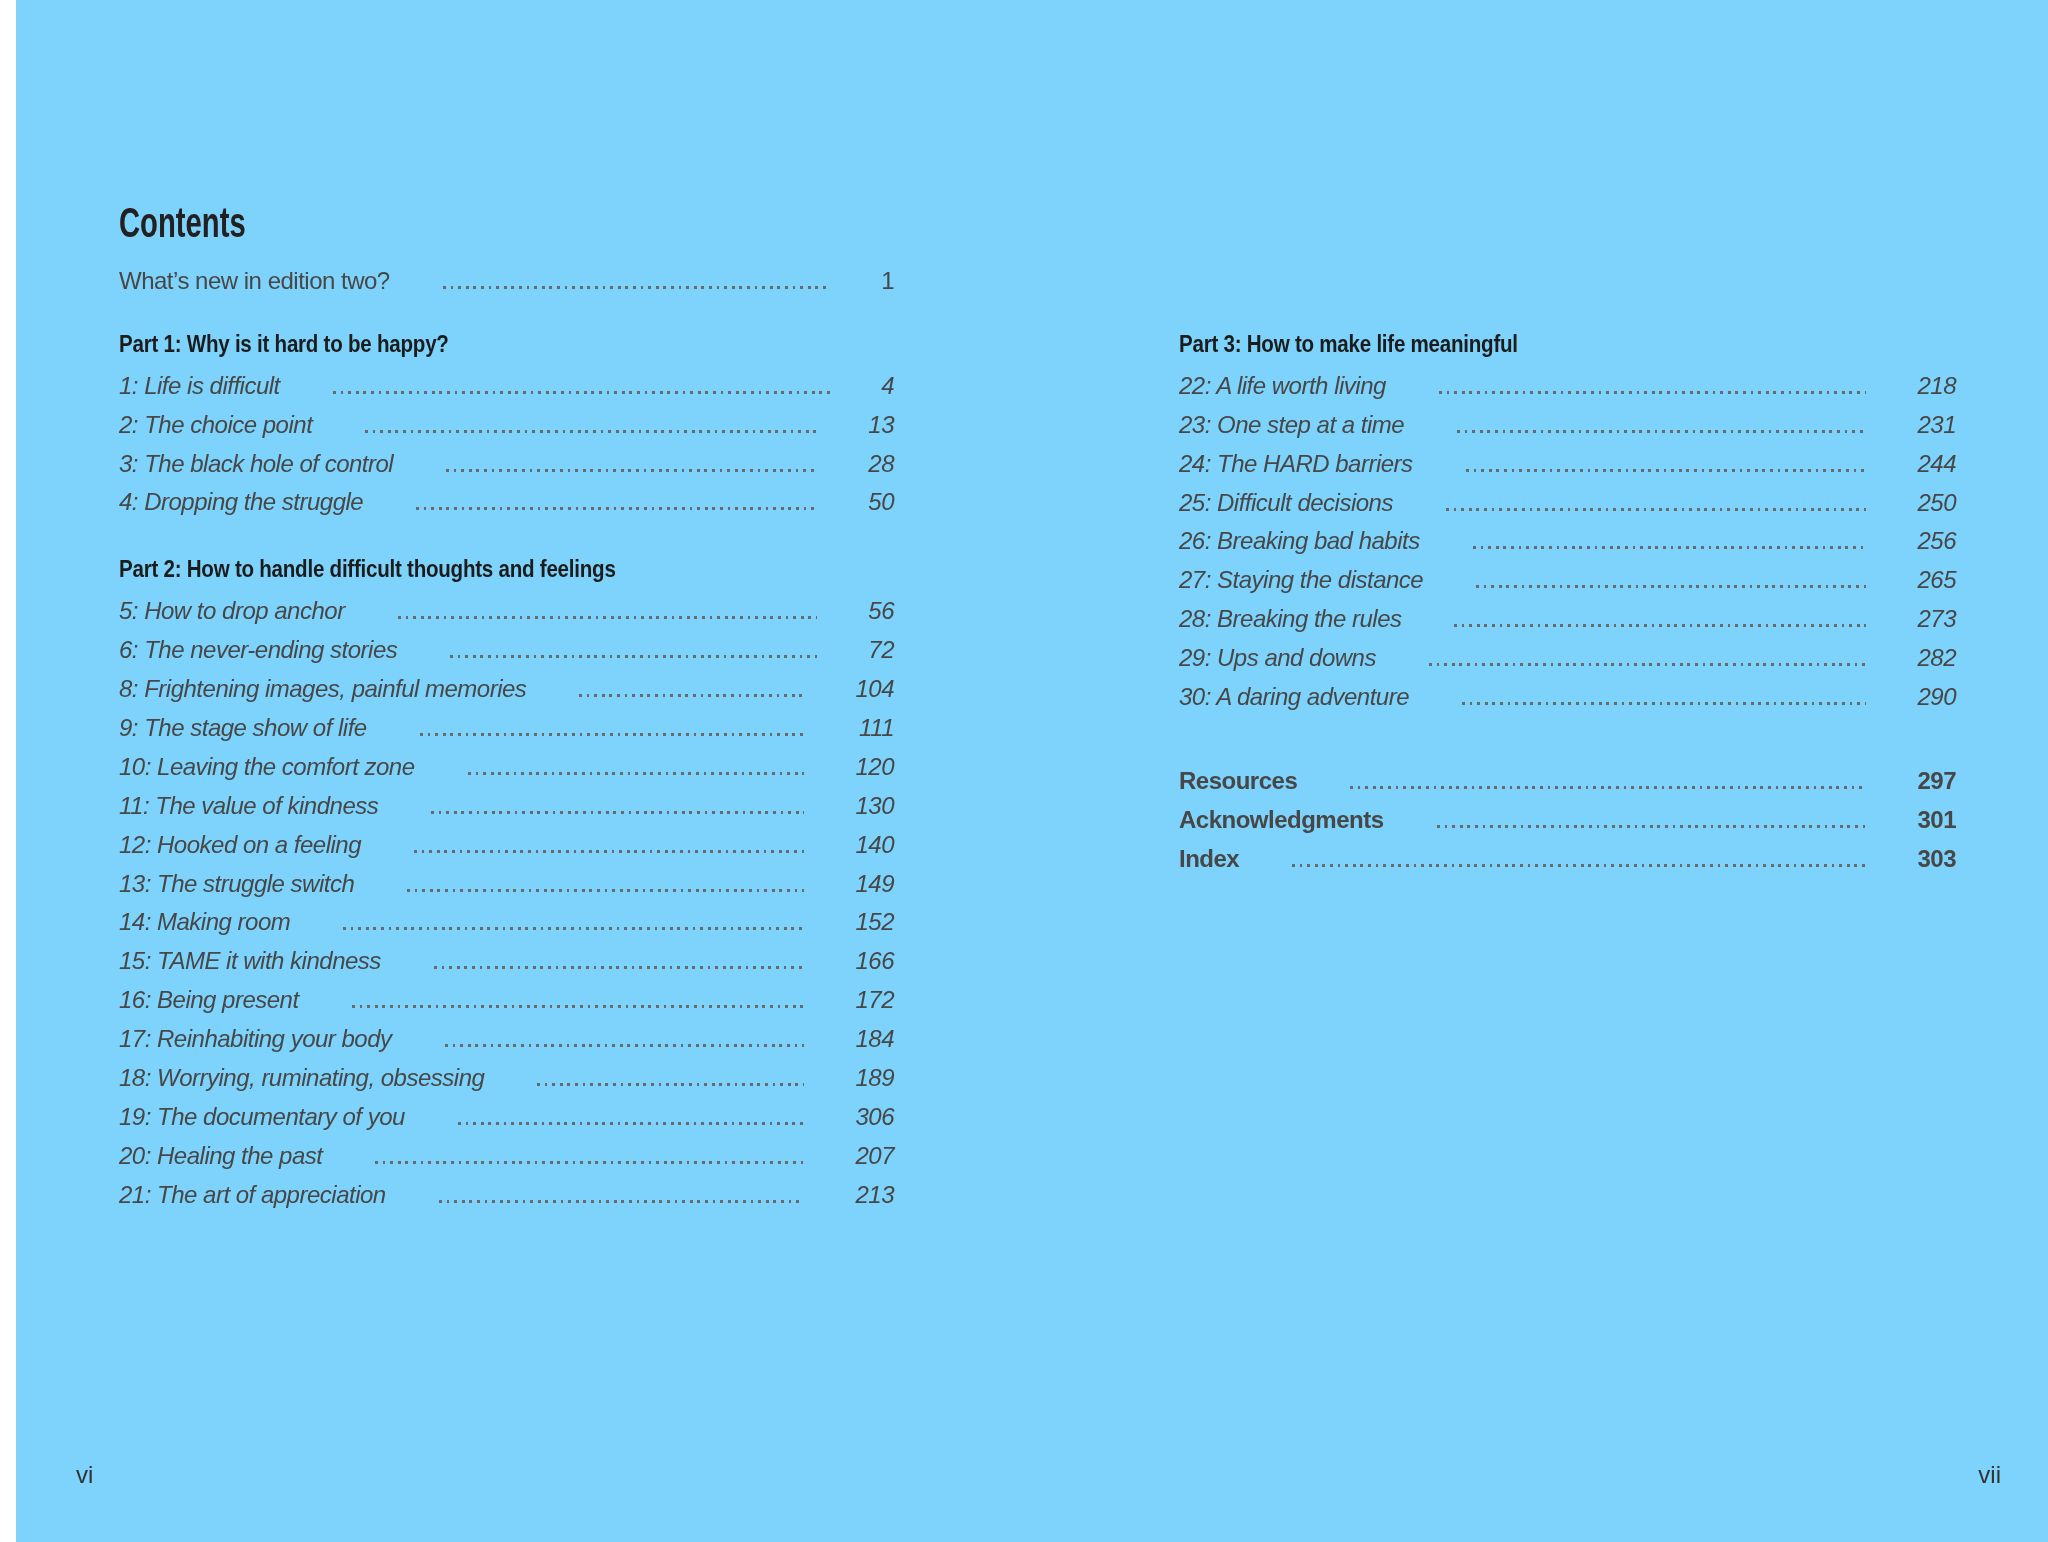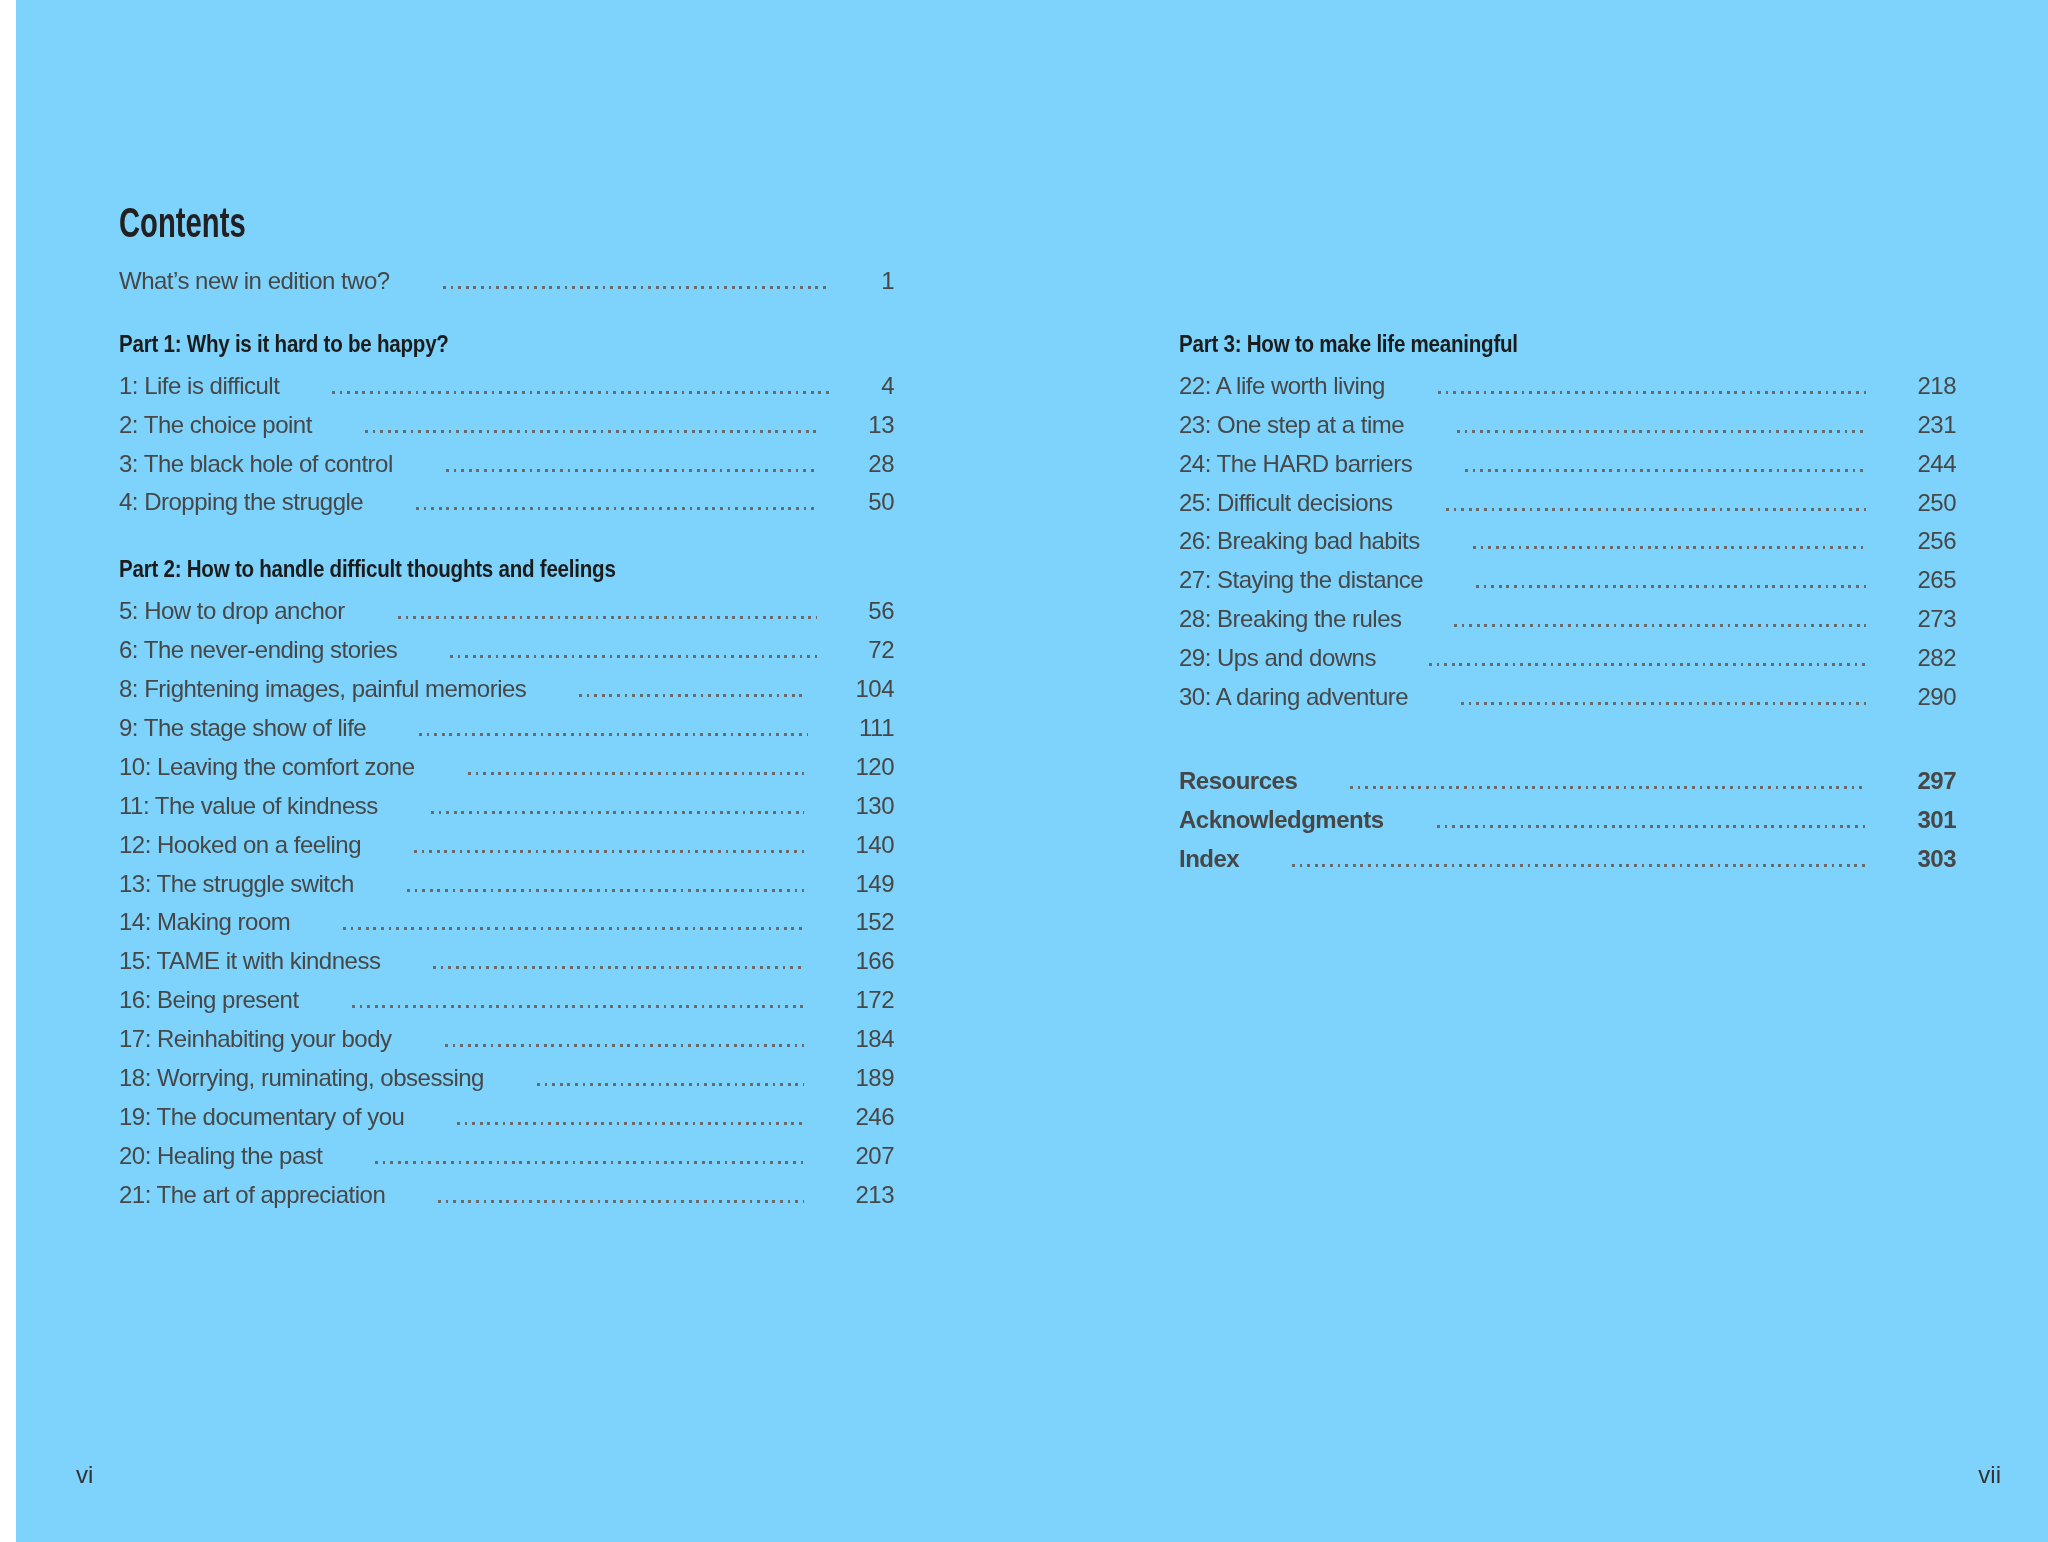--- a/index.html
+++ b/index.html
@@ -72,21 +72,21 @@
   .toc-label, .toc-page { white-space: nowrap; }
   .dot-leader {
     flex: 1 1 auto;
     min-width: 16px;
     height: 3px;
     margin: 0 6px 5px 8px;
     background: repeating-linear-gradient(90deg, #6a6a6a 0 2.8px, transparent 2.8px 7.6px);
   }
 
   #front-slot { margin-top: 9px; }
-  .items { margin-top: 2px; }
+  .items { margin-top: 2px; font-style: italic; }
   #left-sections section:nth-child(1) { margin-top: 35px; }
   #left-sections section:nth-child(2) { margin-top: 39px; }
   #right-sections section:nth-child(1) { margin-top: 0; }
   #back-slot { margin-top: 45px; font-weight: bold; }
 
   .folio {
     position: absolute;
     top: 1463px;
     font-size: 24px;
     line-height: 24px;
@@ -200,21 +200,21 @@
                 <span class="toc-page">184</span>
               </div>
               <div class="toc-row">
                 <span class="toc-label">18: Worrying, ruminating, obsessing</span>
                 <div class="dot-leader"></div>
                 <span class="toc-page">189</span>
               </div>
               <div class="toc-row">
                 <span class="toc-label">19: The documentary of you</span>
                 <div class="dot-leader"></div>
-                <span class="toc-page">246</span>
+                <span class="toc-page">306</span>
               </div>
               <div class="toc-row">
                 <span class="toc-label">20: Healing the past</span>
                 <div class="dot-leader"></div>
                 <span class="toc-page">207</span>
               </div>
               <div class="toc-row">
                 <span class="toc-label">21: The art of appreciation</span>
                 <div class="dot-leader"></div>
                 <span class="toc-page">213</span>

